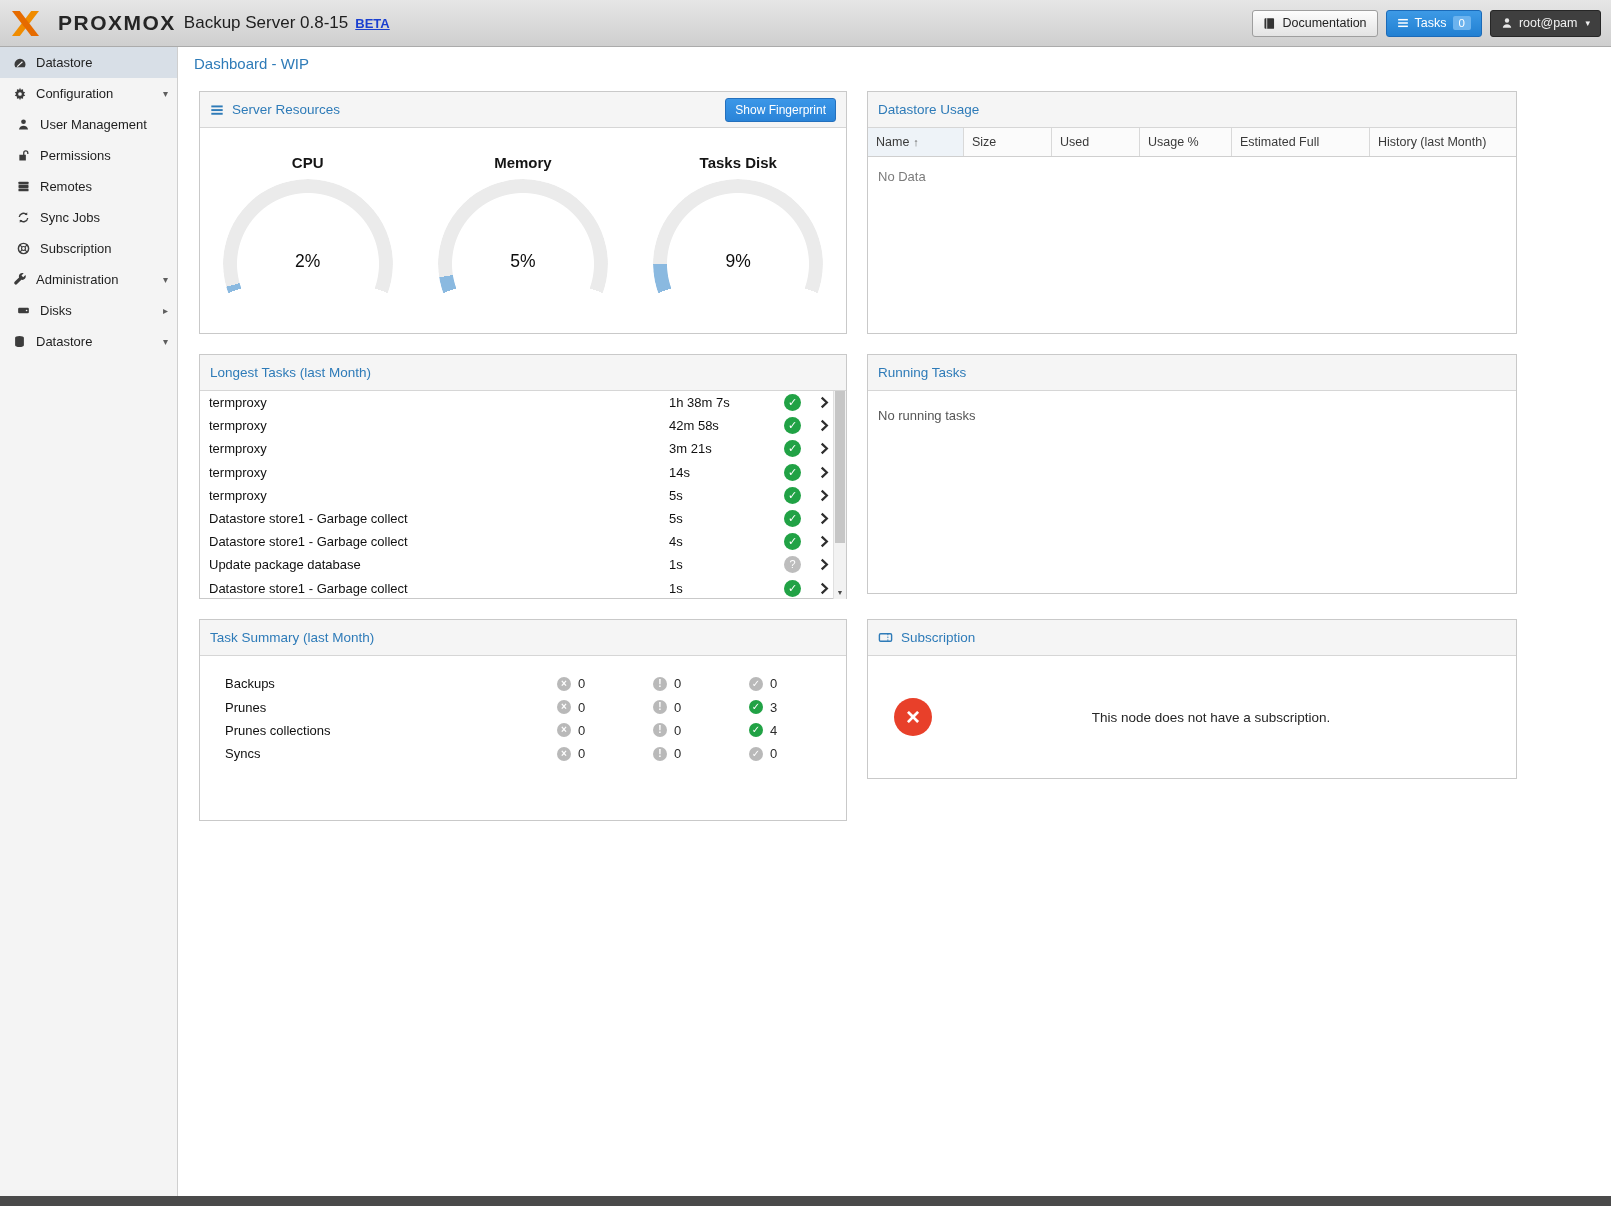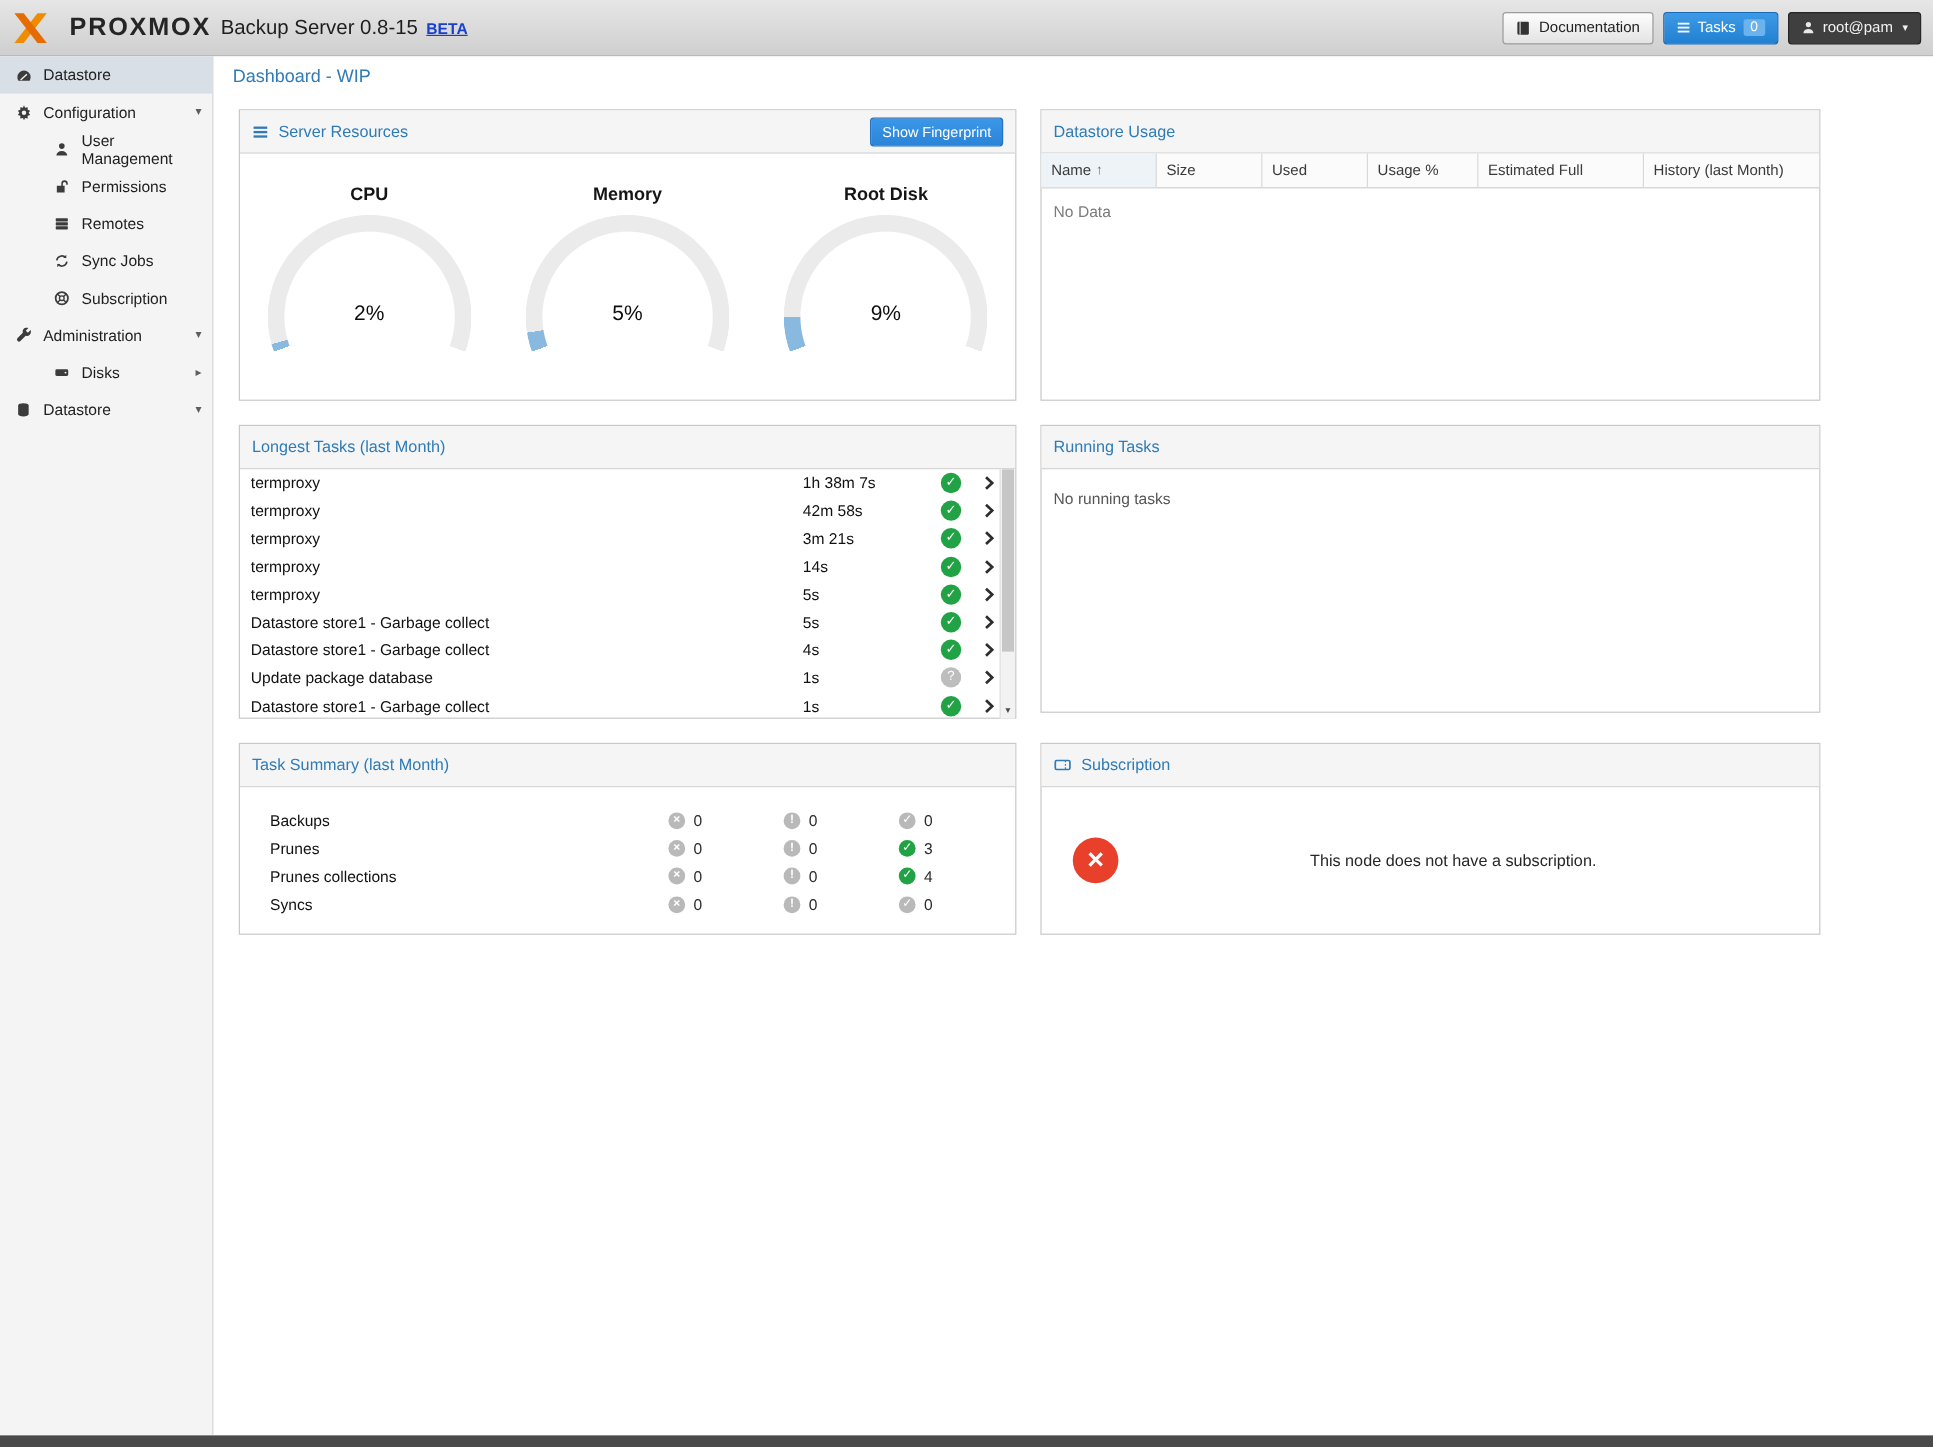--- a/index.html
+++ b/index.html
@@ -23,36 +23,36 @@
   .badge{background:#6cb3ee;border-radius:2px;padding:1px 6px;font-size:11.5px}
   .btn-dark{background:#3f3f3f;border:1px solid #262626;color:#f2f2f2}
   .caret{font-size:9px;margin-left:2px}
 
   
   .shell{display:flex;height:1149px}
   .sidebar{width:178px;background:#f4f4f4;border-right:1px solid #cfcfcf;flex:none;padding-top:0}
   .nav-item{display:flex;align-items:center;gap:9px;height:31px;padding:0 9px 0 12px;font-size:13px;
     color:#1e1e1e;cursor:pointer}
   .nav-item .nicon{width:15px;height:15px;flex:none;color:#3c3c3c;display:flex;align-items:center;justify-content:center}
-  .nav-item.sub{padding-left:44px}
+  .nav-item.sub{padding-left:16px}
   .nav-item.selected{background:#d8dfe7}
   .nav-caret{margin-left:auto;color:#5e5e5e;font-size:10px}
 
   .main{flex:1;background:#fff;overflow:hidden}
   .page-title{padding:8px 16px 17px;color:#2e7bb8;font-size:15px}
   .grid{display:grid;grid-template-columns:648px 650px;gap:20px;padding:2px 0 0 21px;align-items:start}
 
   
   .panel{border:1px solid #c9c9c9;background:#fff;position:relative}
   .panel-hd{display:flex;align-items:center;gap:8px;padding:0 10px;height:36px;background:#f5f5f5;
     border-bottom:1px solid #d6d6d6}
   .panel-title{color:#2e7bb8;font-size:13.5px}
   .hd-icon{color:#2e7bb8;display:flex}
   .p-resources{height:243px}.p-datastore{height:243px}.p-longest{height:245px}
-  .p-running{height:240px}.p-summary{height:160px}.p-subscription{height:160px}
+  .p-running{height:240px}.p-summary{height:202px}.p-subscription{height:160px}
 
   .btn-fp{margin-left:auto;height:24px;padding:0 9px;border-radius:3px;border:1px solid #2470bd;
     background:linear-gradient(#3b97e8,#2a84d8);color:#fff;font-size:12px;cursor:pointer}
 
   
   .res-body{display:flex;height:206px}
   .gauge-block{width:33.33%;text-align:center}
   .gauge-label{margin-top:26px;font-size:15px;font-weight:bold;color:#151515}
   .gauge{width:170px;height:116px;margin:8px auto 0;position:relative;overflow:hidden}
   .gauge-arc{position:absolute;left:0;top:0;width:170px;height:170px;border-radius:50%;
@@ -286,21 +286,21 @@
             </div>
           </div>
           <div class="gauge-block">
             <div class="gauge-label">Memory</div>
             <div class="gauge">
               <div class="gauge-arc" style="--val: 5;"></div>
               <div class="gauge-value">5%</div>
             </div>
           </div>
           <div class="gauge-block">
-            <div class="gauge-label">Root Disk</div>
+            <div class="gauge-label">Tasks Disk</div>
             <div class="gauge">
               <div class="gauge-arc" style="--val: 9;"></div>
               <div class="gauge-value">9%</div>
             </div>
           </div>
         </div>
       </section>
 
       <section class="panel p-datastore">
         <div class="panel-hd">

